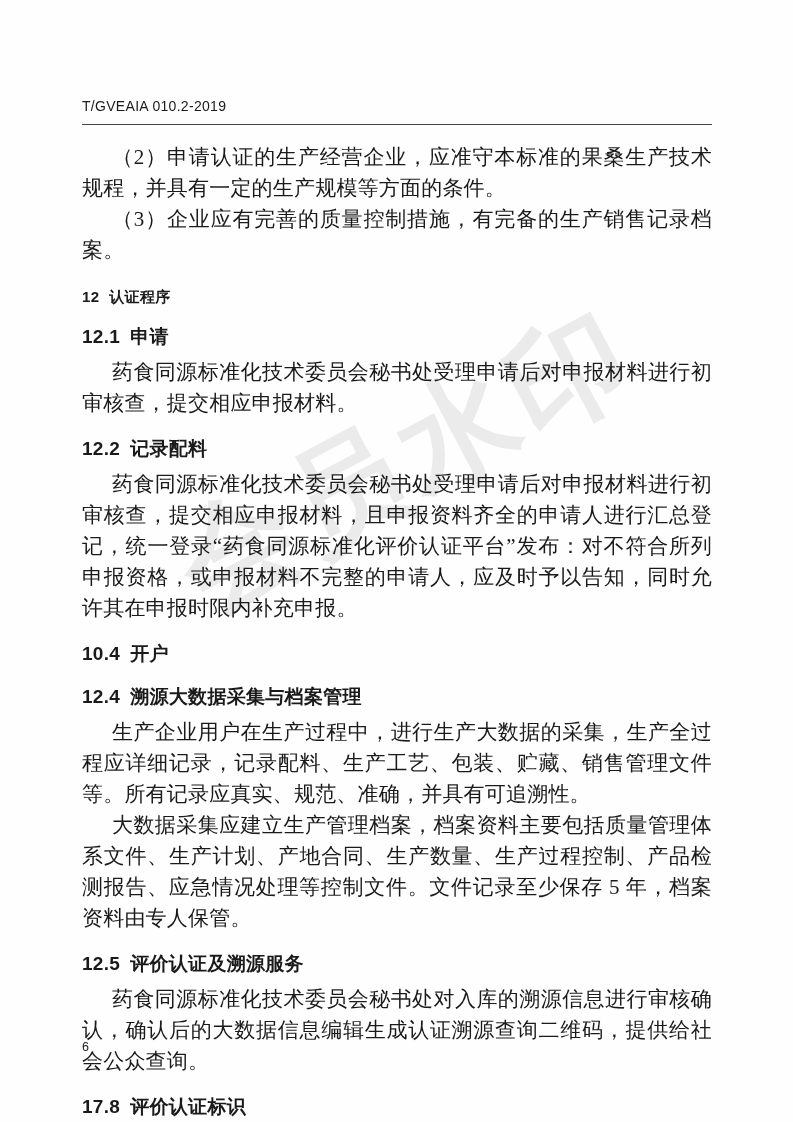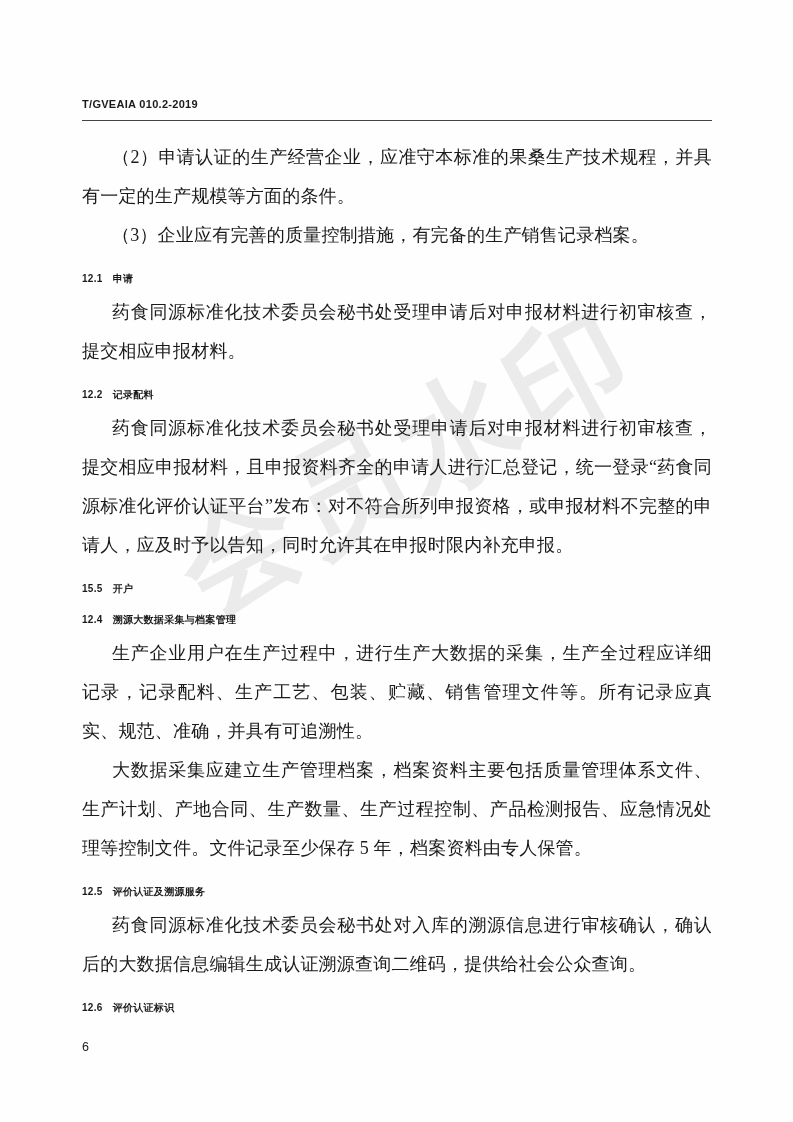--- a/index.html
+++ b/index.html
@@ -39,52 +39,51 @@
   }
   .content {
     position: absolute;
     left: 82px;
     top: 98px;
     width: 630px;
     z-index: 10;
   }
   .doc-header {
     font-family: "Liberation Sans", sans-serif;
-    font-size: 11px;
+    font-size: 14px;
     color: #1a1a1a;
     margin-bottom: 10px;
     letter-spacing: 0.3px;
-    font-weight: bold;
   }
   .rule-top {
     border-top: 1px solid #444;
     width: 630px;
     margin-bottom: 17px;
   }
   p.body-text {
-    font-size: 18px;
-    line-height: 39px;
+    font-size: 21px;
+    line-height: 31px;
     margin: 0 0 0 0;
     text-align: justify;
     text-justify: inter-ideograph;
     letter-spacing: 0.2px;
   }
   p.indent2 {
     text-indent: 30px;
   }
   h2.section-title {
     font-family: "Liberation Sans", sans-serif;
     font-size: 15px;
     font-weight: bold;
     margin: 22px 0 10px 0;
     letter-spacing: 0.3px;
   }
   h3.sub-title {
     font-family: "Liberation Sans", sans-serif;
-    font-size: 10px;
+    font-size: 19px;
     font-weight: bold;
     margin: 17px 0 7px 0;
     letter-spacing: 0.3px;
   }
   .section-title .num { margin-right: 10px; }
   .sub-title .num { margin-right: 10px; }
   .page-number {
     position: absolute;
     left: 82px;
     top: 1040px;
@@ -102,47 +101,50 @@
   <div class="watermark">会员水印</div>
 
   <div class="content">
 
     <div class="doc-header">T/GVEAIA 010.2-2019</div>
     <div class="rule-top"></div>
 
     <p class="body-text indent2">（2）申请认证的生产经营企业，应准守本标准的果桑生产技术规程，并具有一定的生产规模等方面的条件。</p>
     <p class="body-text indent2">（3）企业应有完善的质量控制措施，有完备的生产销售记录档案。</p>
 
+    <h2 class="section-title">
+      <span class="num">12</span><span>认证程序</span>
+    </h2>
 
     <h3 class="sub-title">
       <span class="num">12.1</span><span>申请</span>
     </h3>
     <p class="body-text indent2">药食同源标准化技术委员会秘书处受理申请后对申报材料进行初审核查，提交相应申报材料。</p>
 
     <h3 class="sub-title">
       <span class="num">12.2</span><span>记录配料</span>
     </h3>
     <p class="body-text indent2">药食同源标准化技术委员会秘书处受理申请后对申报材料进行初审核查，提交相应申报材料，且申报资料齐全的申请人进行汇总登记，统一登录“药食同源标准化评价认证平台”发布：对不符合所列申报资格，或申报材料不完整的申请人，应及时予以告知，同时允许其在申报时限内补充申报。</p>
 
     <h3 class="sub-title">
-      <span class="num">15.5</span><span>开户</span>
+      <span class="num">10.4</span><span>开户</span>
     </h3>
 
     <h3 class="sub-title">
       <span class="num">12.4</span><span>溯源大数据采集与档案管理</span>
     </h3>
     <p class="body-text indent2">生产企业用户在生产过程中，进行生产大数据的采集，生产全过程应详细记录，记录配料、生产工艺、包装、贮藏、销售管理文件等。所有记录应真实、规范、准确，并具有可追溯性。</p>
     <p class="body-text indent2">大数据采集应建立生产管理档案，档案资料主要包括质量管理体系文件、生产计划、产地合同、生产数量、生产过程控制、产品检测报告、应急情况处理等控制文件。文件记录至少保存 5 年，档案资料由专人保管。</p>
 
     <h3 class="sub-title">
       <span class="num">12.5</span><span>评价认证及溯源服务</span>
     </h3>
     <p class="body-text indent2">药食同源标准化技术委员会秘书处对入库的溯源信息进行审核确认，确认后的大数据信息编辑生成认证溯源查询二维码，提供给社会公众查询。</p>
 
     <h3 class="sub-title">
-      <span class="num">12.6</span><span>评价认证标识</span>
+      <span class="num">17.8</span><span>评价认证标识</span>
     </h3>
 
   </div>
 
   <div class="page-number">6</div>
 
 </div>
 
 </body></html>

